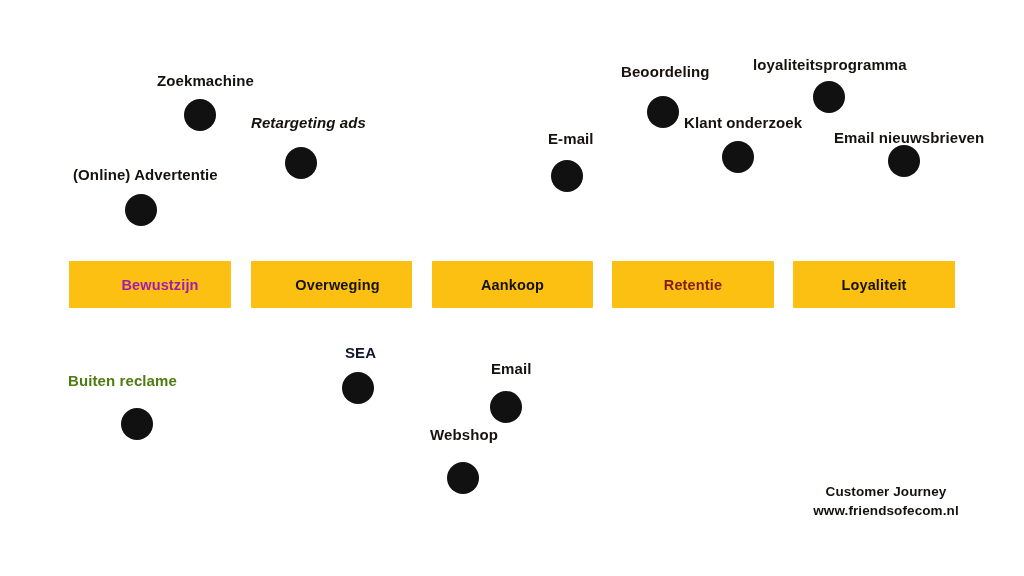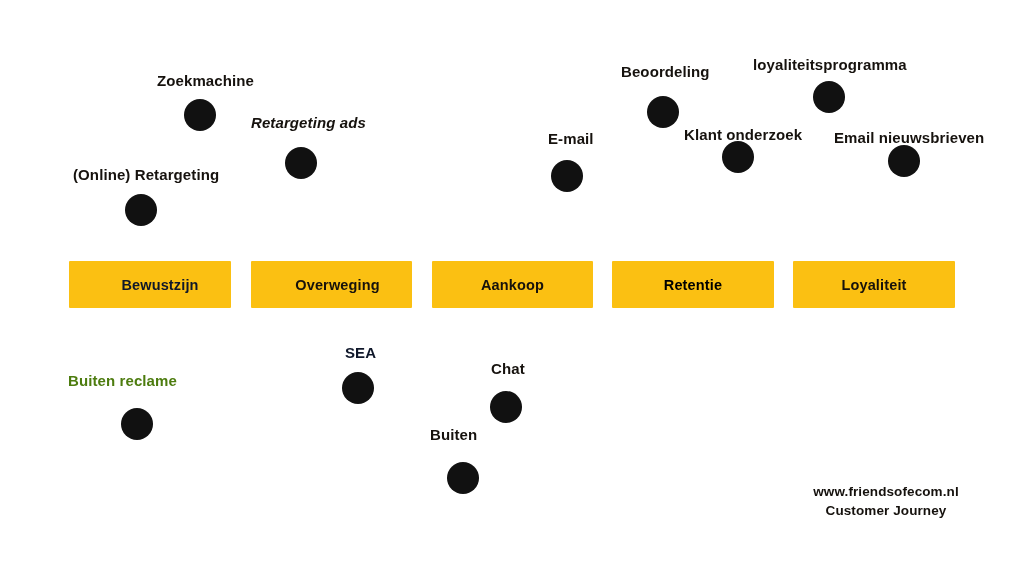--- a/index.html
+++ b/index.html
@@ -69,60 +69,60 @@
     white-space: nowrap;
   }
 </style>
 </head>
 <body>
 
 <div id="canvas" style="width: 1024px; height: 576px; background: rgb(255, 255, 255);">
 
   <div id="stage-bars">
       <div class="stage-bar" style="left: 69px; top: 261px; width: 162px; height: 47px; background: rgb(251, 192, 18);">
-        <span class="stage-label" style="color: #0f172a; margin-left: 20px;">Bewustzijn</span>
+        <span class="stage-label" style="color: #a21caf; margin-left: 20px;">Bewustzijn</span>
       </div>
       <div class="stage-bar" style="left: 251px; top: 261px; width: 161px; height: 47px; background: rgb(251, 192, 18); padding-left: 12px;">
         <span class="stage-label" style="color: rgb(23, 18, 12);">Overweging</span>
       </div>
       <div class="stage-bar" style="left: 432px; top: 261px; width: 161px; height: 47px; background: rgb(251, 192, 18);">
         <span class="stage-label" style="color: rgb(23, 18, 12);">Aankoop</span>
       </div>
       <div class="stage-bar" style="left: 612px; top: 261px; width: 162px; height: 47px; background: rgb(251, 192, 18);">
-        <span class="stage-label" style="color: #000000;">Retentie</span>
+        <span class="stage-label" style="color: #7f1d1d;">Retentie</span>
       </div>
       <div class="stage-bar" style="left: 793px; top: 261px; width: 162px; height: 47px; background: rgb(251, 192, 18);">
         <span class="stage-label" style="color: rgb(23, 18, 12);">Loyaliteit</span>
       </div>
     </div>
 
   <div id="nodes-above">
       <div class="node" style="left: 0px; top: 0px;">
         <div class="node-dot" style="width: 32px; height: 32px; left: 184px; top: 99px; background: rgb(17, 17, 17);"></div>
         <div class="node-label" style="left: 157px; top: 73px; color: rgb(22, 18, 14);">Zoekmachine</div>
       </div>
       <div class="node" style="left: 0px; top: 0px;">
         <div class="node-dot" style="width: 32px; height: 32px; left: 125px; top: 194px; background: rgb(17, 17, 17);"></div>
-        <div class="node-label" style="left: 73px; top: 167px; color: rgb(22, 18, 14);">(Online) Retargeting</div>
+        <div class="node-label" style="left: 73px; top: 167px; color: rgb(22, 18, 14);">(Online) Advertentie</div>
       </div>
       <div class="node" style="left: 0px; top: 0px;">
         <div class="node-dot" style="width: 32px; height: 32px; left: 285px; top: 147px; background: rgb(17, 17, 17);"></div>
         <div class="node-label" style="left: 251px; top: 115px; color: rgb(22, 18, 14); font-style: italic;">Retargeting ads</div>
       </div>
       <div class="node" style="left: 0px; top: 0px;">
         <div class="node-dot" style="width: 32px; height: 32px; left: 551px; top: 160px; background: rgb(17, 17, 17);"></div>
         <div class="node-label" style="left: 548px; top: 131px; color: rgb(22, 18, 14);">E-mail</div>
       </div>
       <div class="node" style="left: 0px; top: 0px;">
         <div class="node-dot" style="width: 32px; height: 32px; left: 647px; top: 96px; background: rgb(17, 17, 17);"></div>
         <div class="node-label" style="left: 621px; top: 64px; color: rgb(22, 18, 14);">Beoordeling</div>
       </div>
       <div class="node" style="left: 0px; top: 0px;">
         <div class="node-dot" style="width: 32px; height: 32px; left: 722px; top: 141px; background: rgb(17, 17, 17);"></div>
-        <div class="node-label" style="left: 684px; top: 115px; color: rgb(22, 18, 14); margin-top: 12px;">Klant onderzoek</div>
+        <div class="node-label" style="left: 684px; top: 115px; color: rgb(22, 18, 14);">Klant onderzoek</div>
       </div>
       <div class="node" style="left: 0px; top: 0px;">
         <div class="node-dot" style="width: 32px; height: 32px; left: 813px; top: 81px; background: rgb(17, 17, 17);"></div>
         <div class="node-label" style="left: 753px; top: 57px; color: rgb(22, 18, 14);">loyaliteitsprogramma</div>
       </div>
       <div class="node" style="left: 0px; top: 0px;">
         <div class="node-dot" style="width: 32px; height: 32px; left: 888px; top: 145px; background: rgb(17, 17, 17);"></div>
         <div class="node-label" style="left: 834px; top: 130px; color: rgb(22, 18, 14);">Email nieuwsbrieven</div>
       </div>
     </div>
@@ -131,26 +131,26 @@
       <div class="node" style="left: 0px; top: 0px;">
         <div class="node-dot" style="width: 32px; height: 32px; left: 121px; top: 408px; background: rgb(17, 17, 17);"></div>
         <div class="node-label" style="left: 68px; top: 373px; color: #4d7c0f;">Buiten reclame</div>
       </div>
       <div class="node" style="left: 0px; top: 0px;">
         <div class="node-dot" style="width: 32px; height: 32px; left: 342px; top: 372px; background: rgb(17, 17, 17);"></div>
         <div class="node-label" style="left: 345px; top: 345px; color: #0f172a;">SEA</div>
       </div>
       <div class="node" style="left: 0px; top: 0px;">
         <div class="node-dot" style="width: 32px; height: 32px; left: 490px; top: 391px; background: rgb(17, 17, 17);"></div>
-        <div class="node-label" style="left: 491px; top: 361px; color: rgb(22, 18, 14);">Chat</div>
+        <div class="node-label" style="left: 491px; top: 361px; color: rgb(22, 18, 14);">Email</div>
       </div>
       <div class="node" style="left: 0px; top: 0px;">
         <div class="node-dot" style="width: 32px; height: 32px; left: 447px; top: 462px; background: rgb(17, 17, 17);"></div>
-        <div class="node-label" style="left: 430px; top: 427px; color: rgb(22, 18, 14);">Buiten</div>
+        <div class="node-label" style="left: 430px; top: 427px; color: rgb(22, 18, 14);">Webshop</div>
       </div>
     </div>
 
   <div id="footer" style="left: 806px; top: 483px; width: 160px;">
+    <span class="footer-line">Customer Journey</span>
     <span class="footer-line">www.friendsofecom.nl</span>
-    <span class="footer-line">Customer Journey</span>
   </div>
 
 </div>
 
 </body></html>

